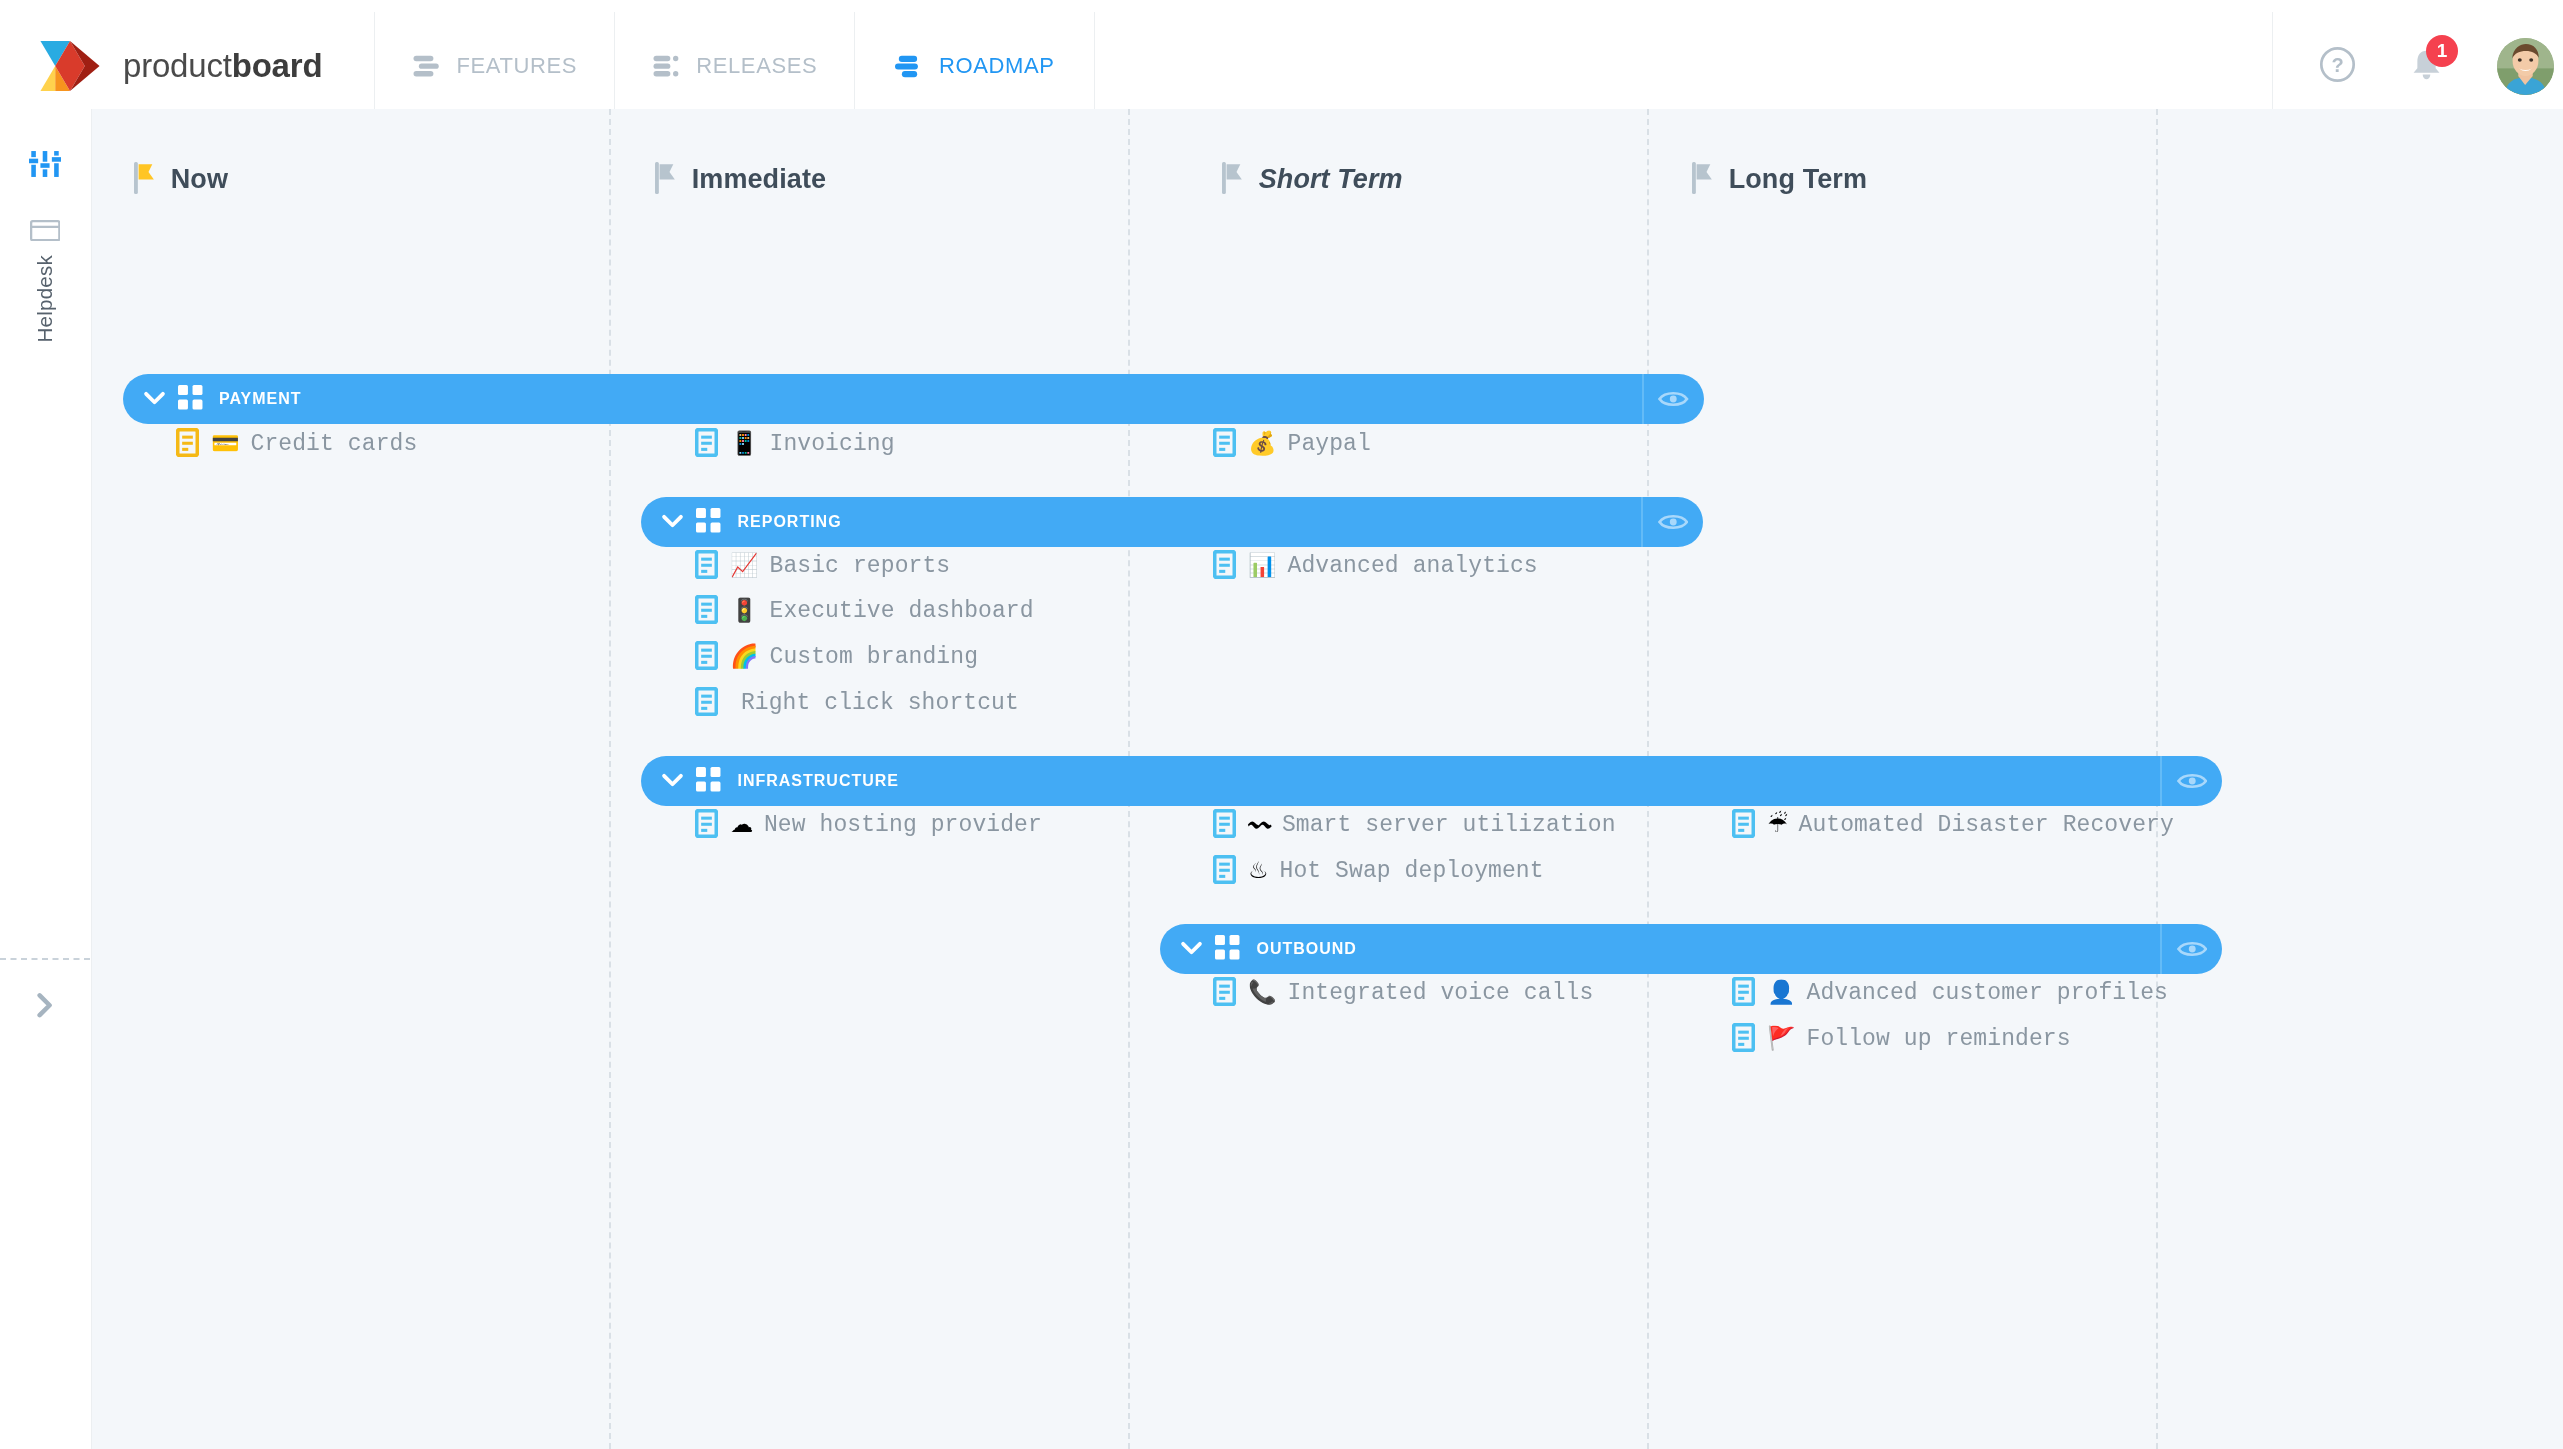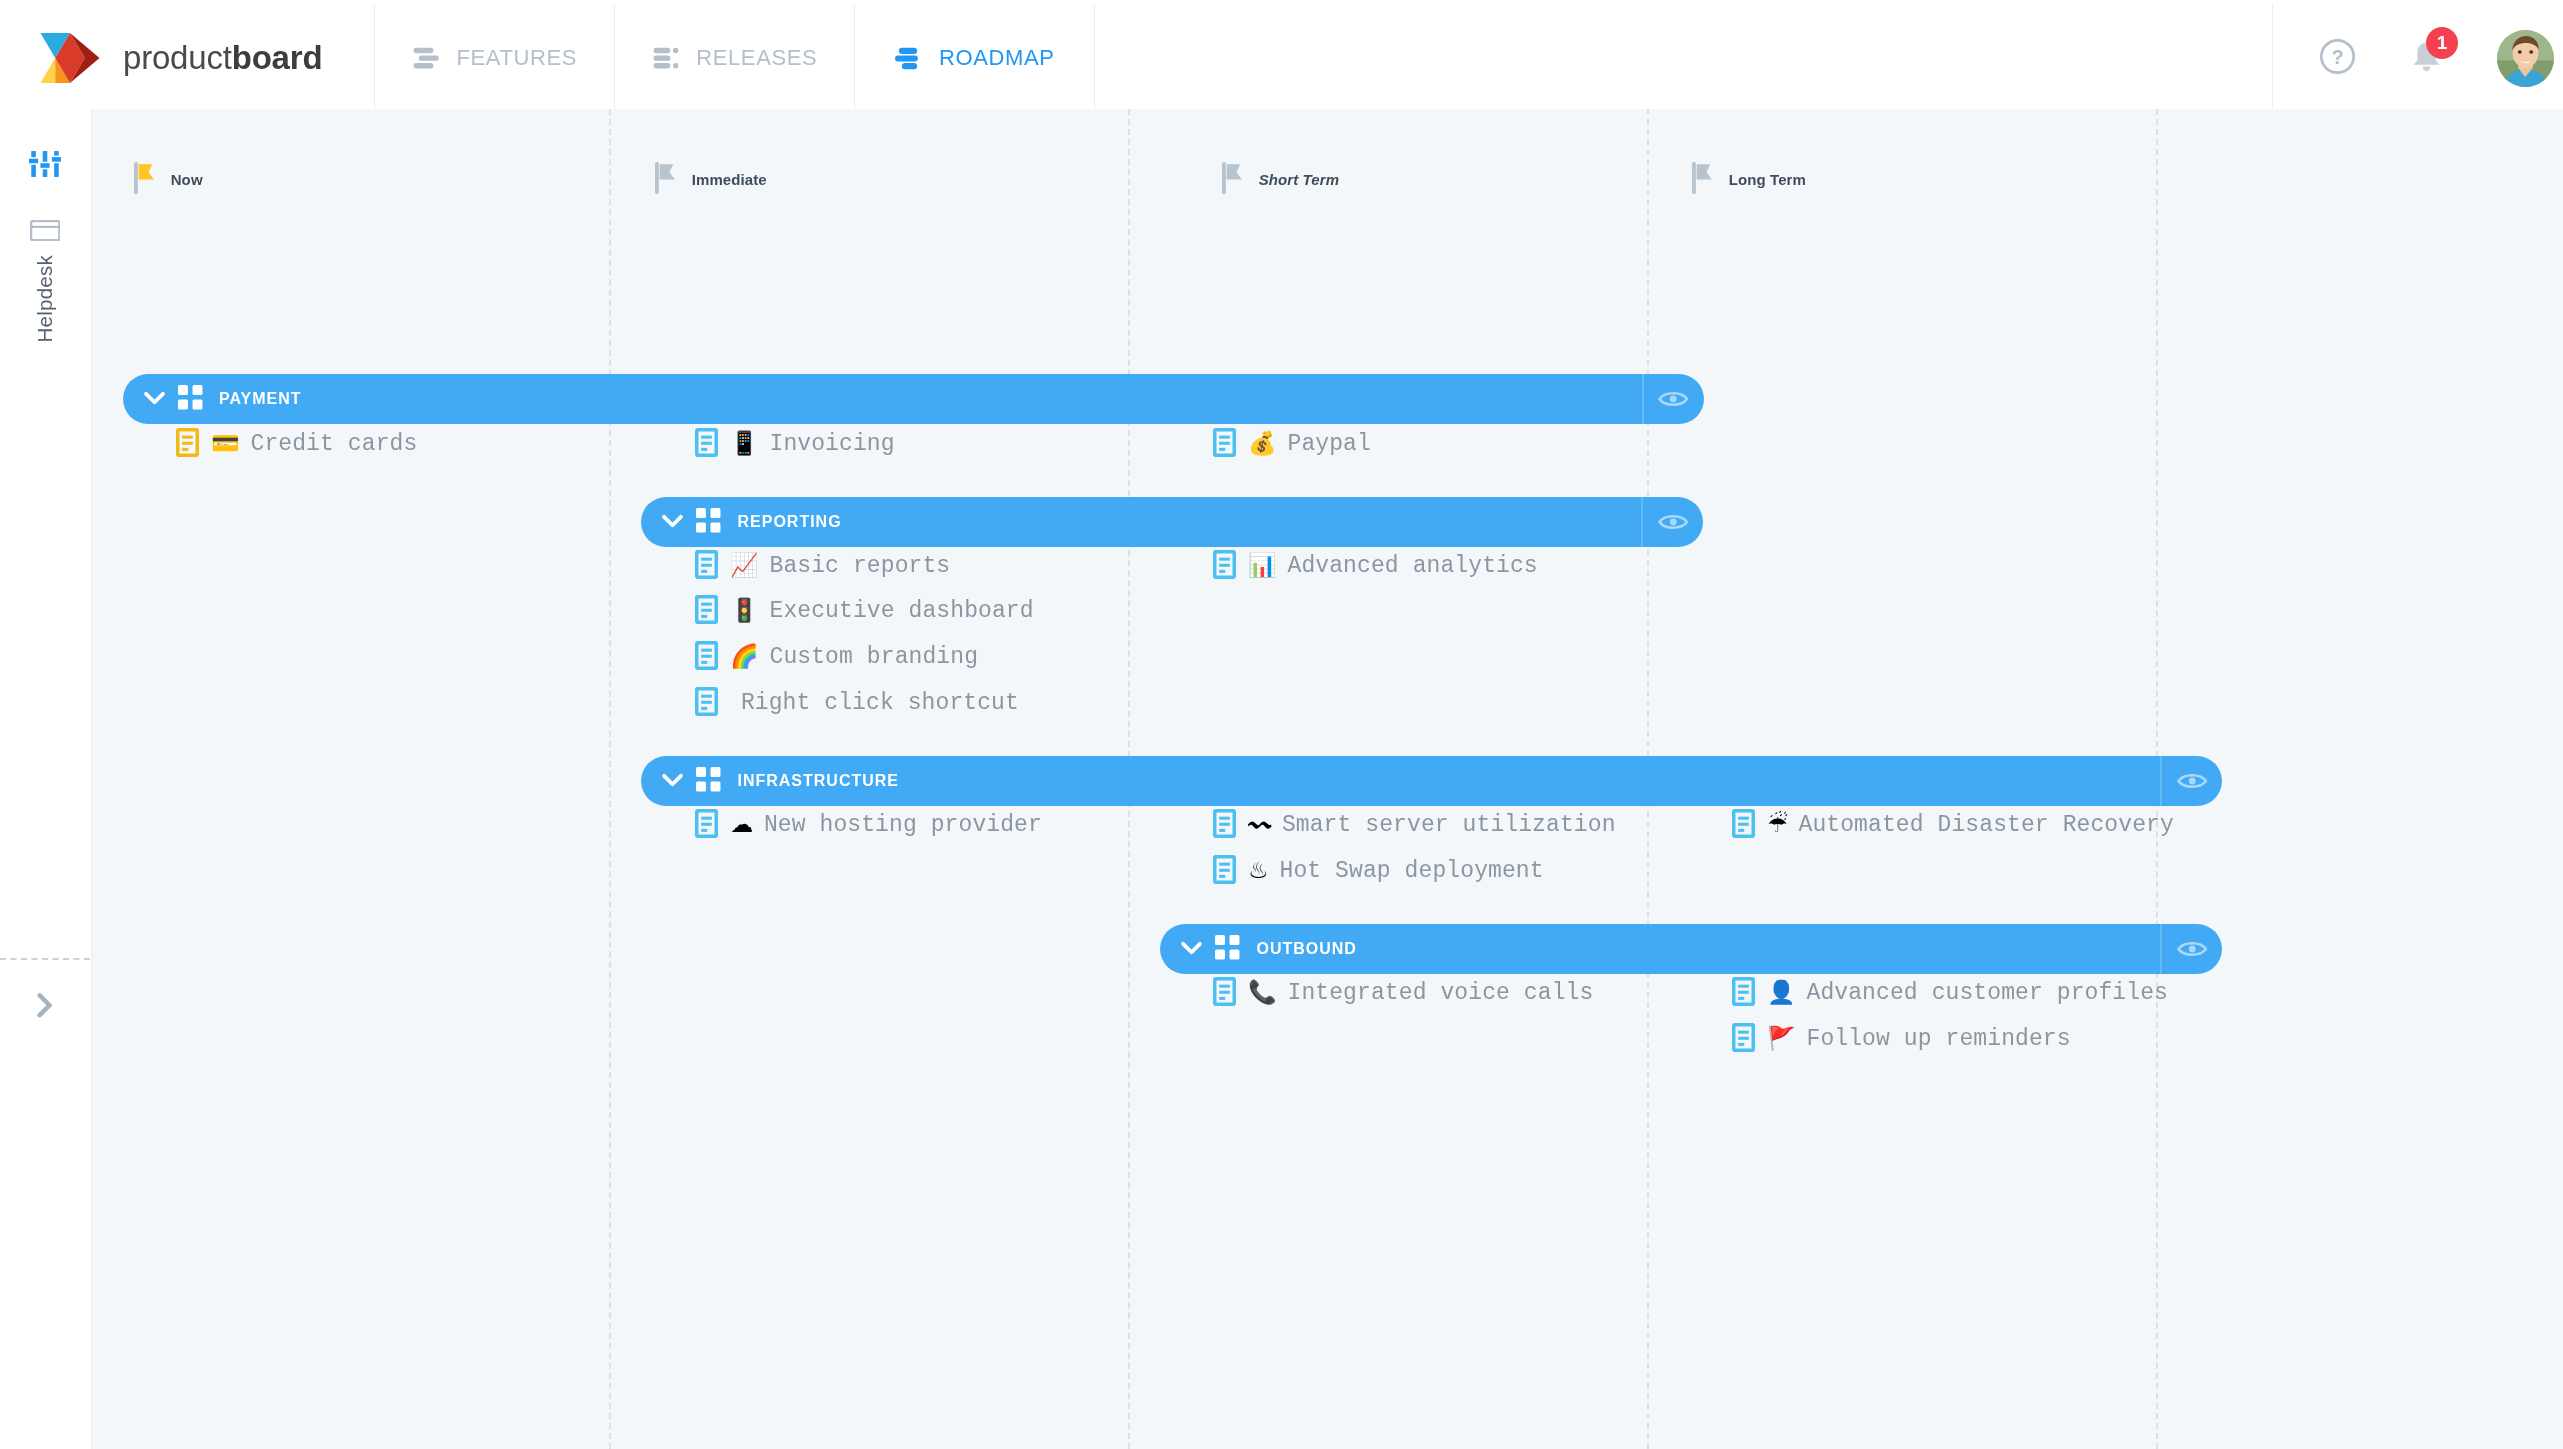--- a/index.html
+++ b/index.html
@@ -8,21 +8,21 @@
   }
   body {
     width: 2563px; height: 1449px;
     font-family: "Liberation Sans", sans-serif;
     overflow: hidden;
     position: relative;
   }
 
   
   .topbar {
-    position: absolute; top: 4px; left: 0;
+    position: absolute; top: 12px; left: 0;
     width: 2563px; height: 109px;
     background: #ffffff;
     border-bottom: 1.5px solid #eceff1;
     box-sizing: border-box;
     display: flex; align-items: stretch;
   }
   .brand {
     width: 374px; flex: 0 0 374px;
     display: flex; align-items: center;
     padding-left: 40px; box-sizing: border-box;
@@ -114,21 +114,21 @@
   .col-divider {
     position: absolute; top: 0; width: 0;
     height: 1340px;
     border-left: 2.3px dashed #d9e0e6;
   }
   .col-head {
     position: absolute; top: 53px;
     display: flex; align-items: center; gap: 15.3px;
   }
   .col-head .col-title {
-    font-size: 15px; color: #3f4d5a; font-weight: 600;
+    font-size: 27px; color: #3f4d5a; font-weight: 600;
     letter-spacing: 0.1px; white-space: nowrap;
   }
 
   
   .group-bar {
     position: absolute; height: 50px;
     background: #42aaf5;
     border-radius: 25px;
     display: flex; align-items: center;
     box-sizing: border-box;

